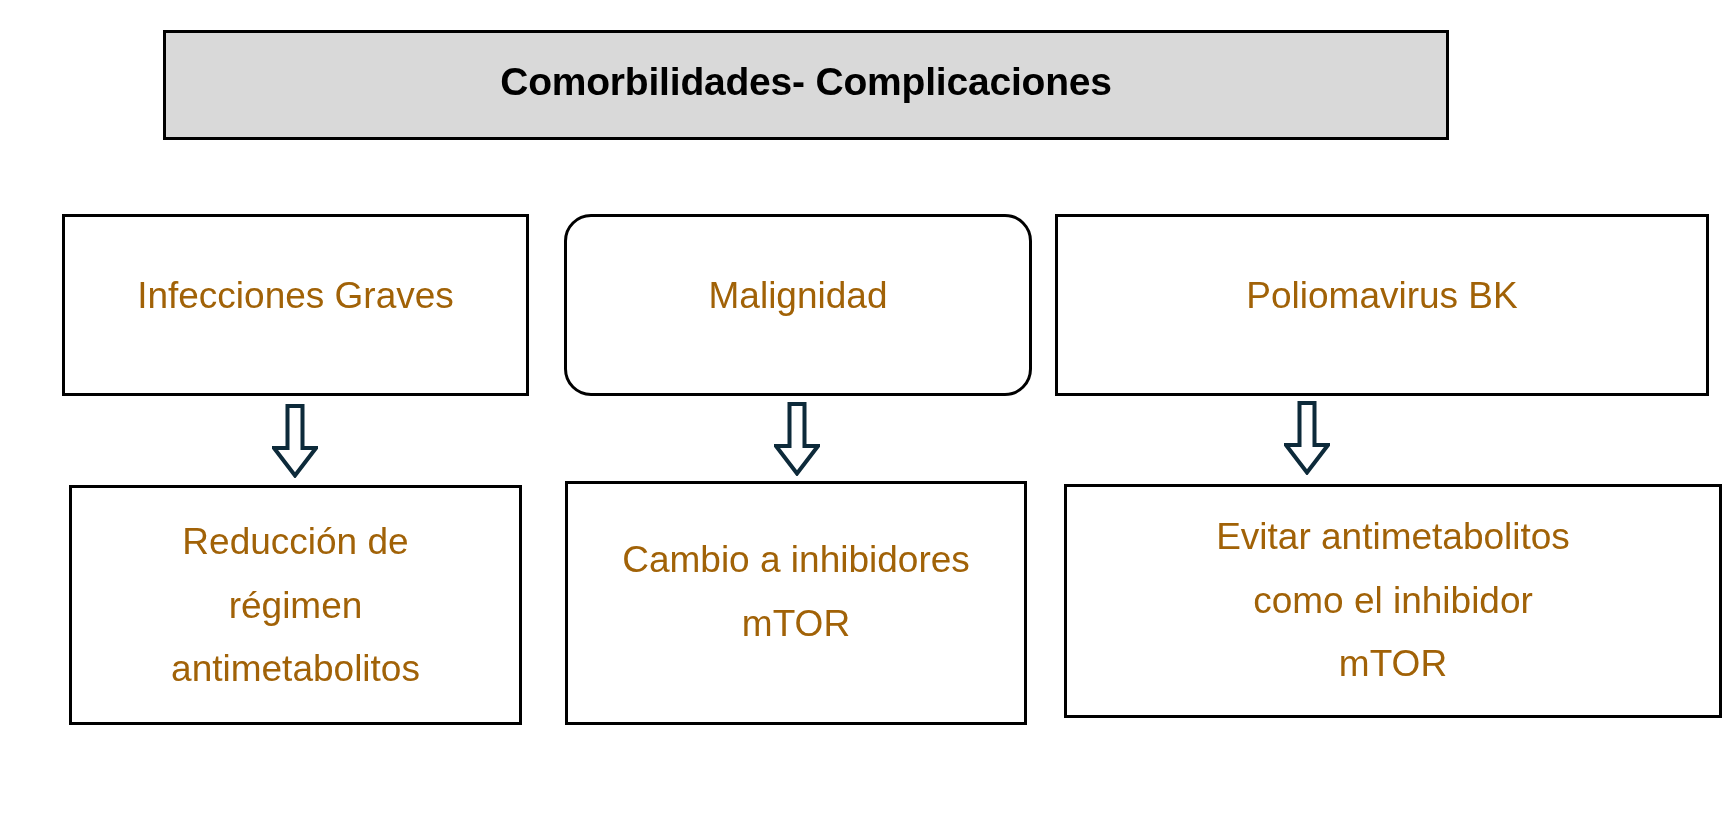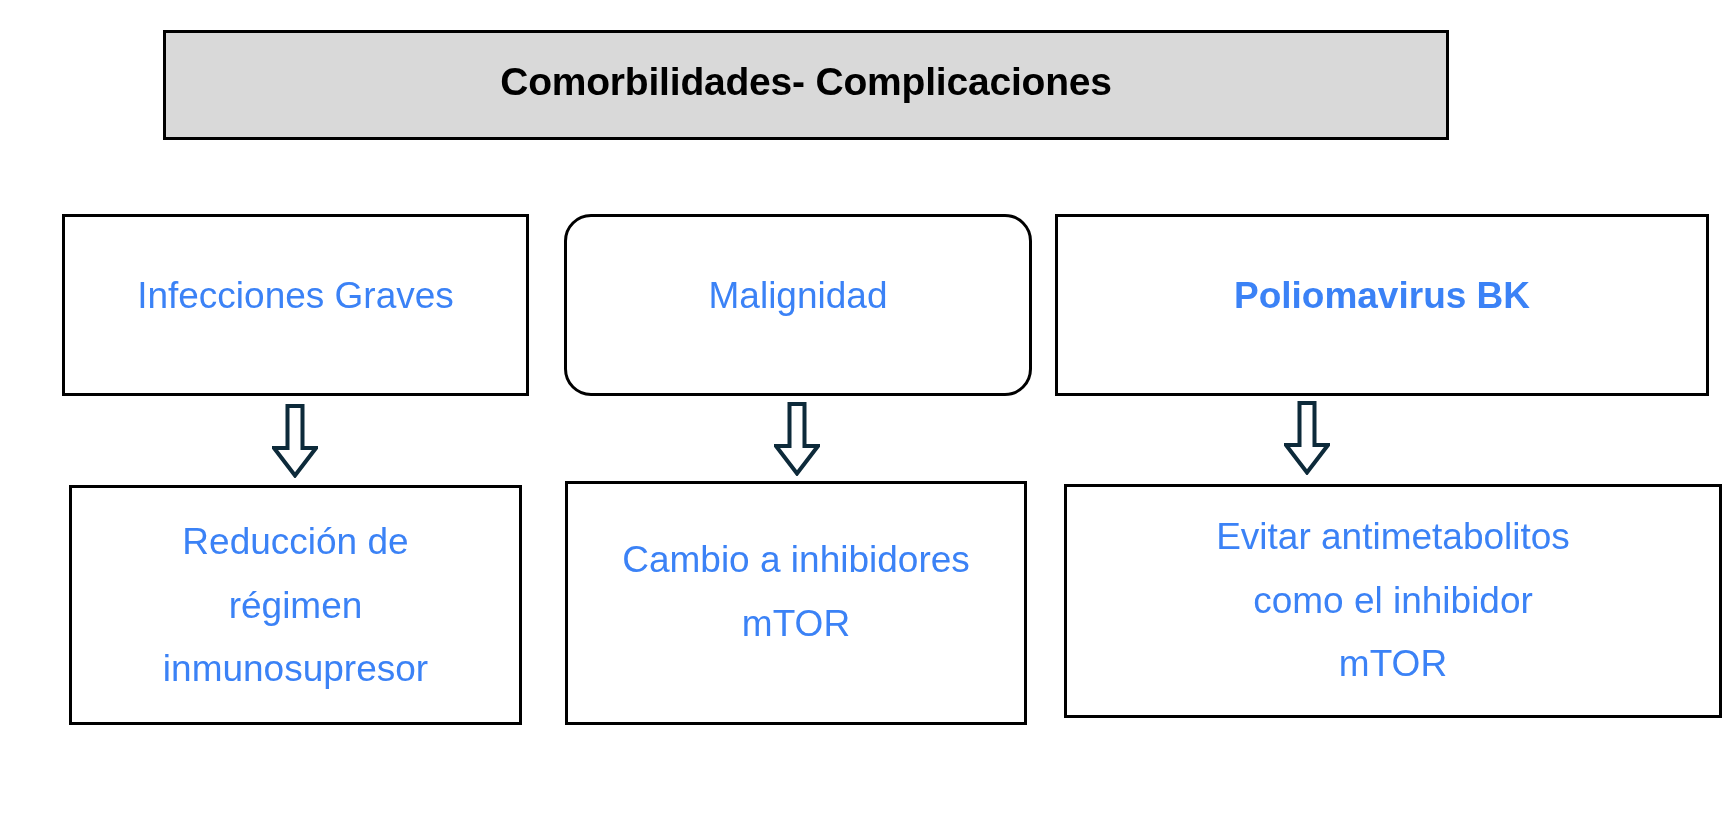--- a/index.html
+++ b/index.html
@@ -49,29 +49,29 @@
     background: #ffffff;
     border: 3px solid #000000;
     box-sizing: border-box;
   }
   .node-text {
     position: absolute;
     left: 0;
     right: 0;
     text-align: center;
     font-size: 37px;
-    color: #3b82f6;
+    color: #a16207;
     line-height: 1.72;
     white-space: pre-line;
   }
 
   
   #box-top-1 { left: 30px;   top: 214px; width: 467px; height: 182px; }
   #box-top-2 { left: 532px;  top: 214px; width: 468px; height: 182px; border-radius: 27px; }
-  #box-top-3 { left: 1023px; top: 214px; width: 654px; height: 182px; font-weight: bold; }
+  #box-top-3 { left: 1023px; top: 214px; width: 654px; height: 182px; }
   .top-label { top: 47px; }
 
   
   #box-bot-1 { left: 37px;   top: 485px; width: 453px; height: 240px; }
   #box-bot-2 { left: 533px;  top: 481px; width: 462px; height: 244px; }
   #box-bot-3 { left: 1032px; top: 484px; width: 658px; height: 234px; text-decoration: underline; }
   #text-bot-1 { top: 22px; }
   #text-bot-2 { top: 44px; }
   #text-bot-3 { top: 18px; }
 
@@ -101,21 +101,21 @@
 
   <div class="block-arrow" id="arrow-1">
     <svg viewBox="0 0 46 74" xmlns="http://www.w3.org/2000/svg">
       <path d="M 15.5 2 L 30.5 2 L 30.5 44 L 44 44 L 23 71.5 L 2 44 L 15.5 44 Z" fill="#ffffff" stroke="#0d2a3a" stroke-width="4" stroke-linejoin="miter"></path>
     </svg>
   </div>
 
   <div class="node-box" id="box-bot-1">
     <div class="node-text" id="text-bot-1">Reducción de
 régimen
-inmunosupresor</div>
+antimetabolitos</div>
   </div>
 
   <div class="node-box" id="box-top-2">
     <div class="node-text top-label">Malignidad</div>
   </div>
 
   <div class="block-arrow" id="arrow-2">
     <svg viewBox="0 0 46 74" xmlns="http://www.w3.org/2000/svg">
       <path d="M 15.5 2 L 30.5 2 L 30.5 44 L 44 44 L 23 71.5 L 2 44 L 15.5 44 Z" fill="#ffffff" stroke="#0d2a3a" stroke-width="4" stroke-linejoin="miter"></path>
     </svg>

